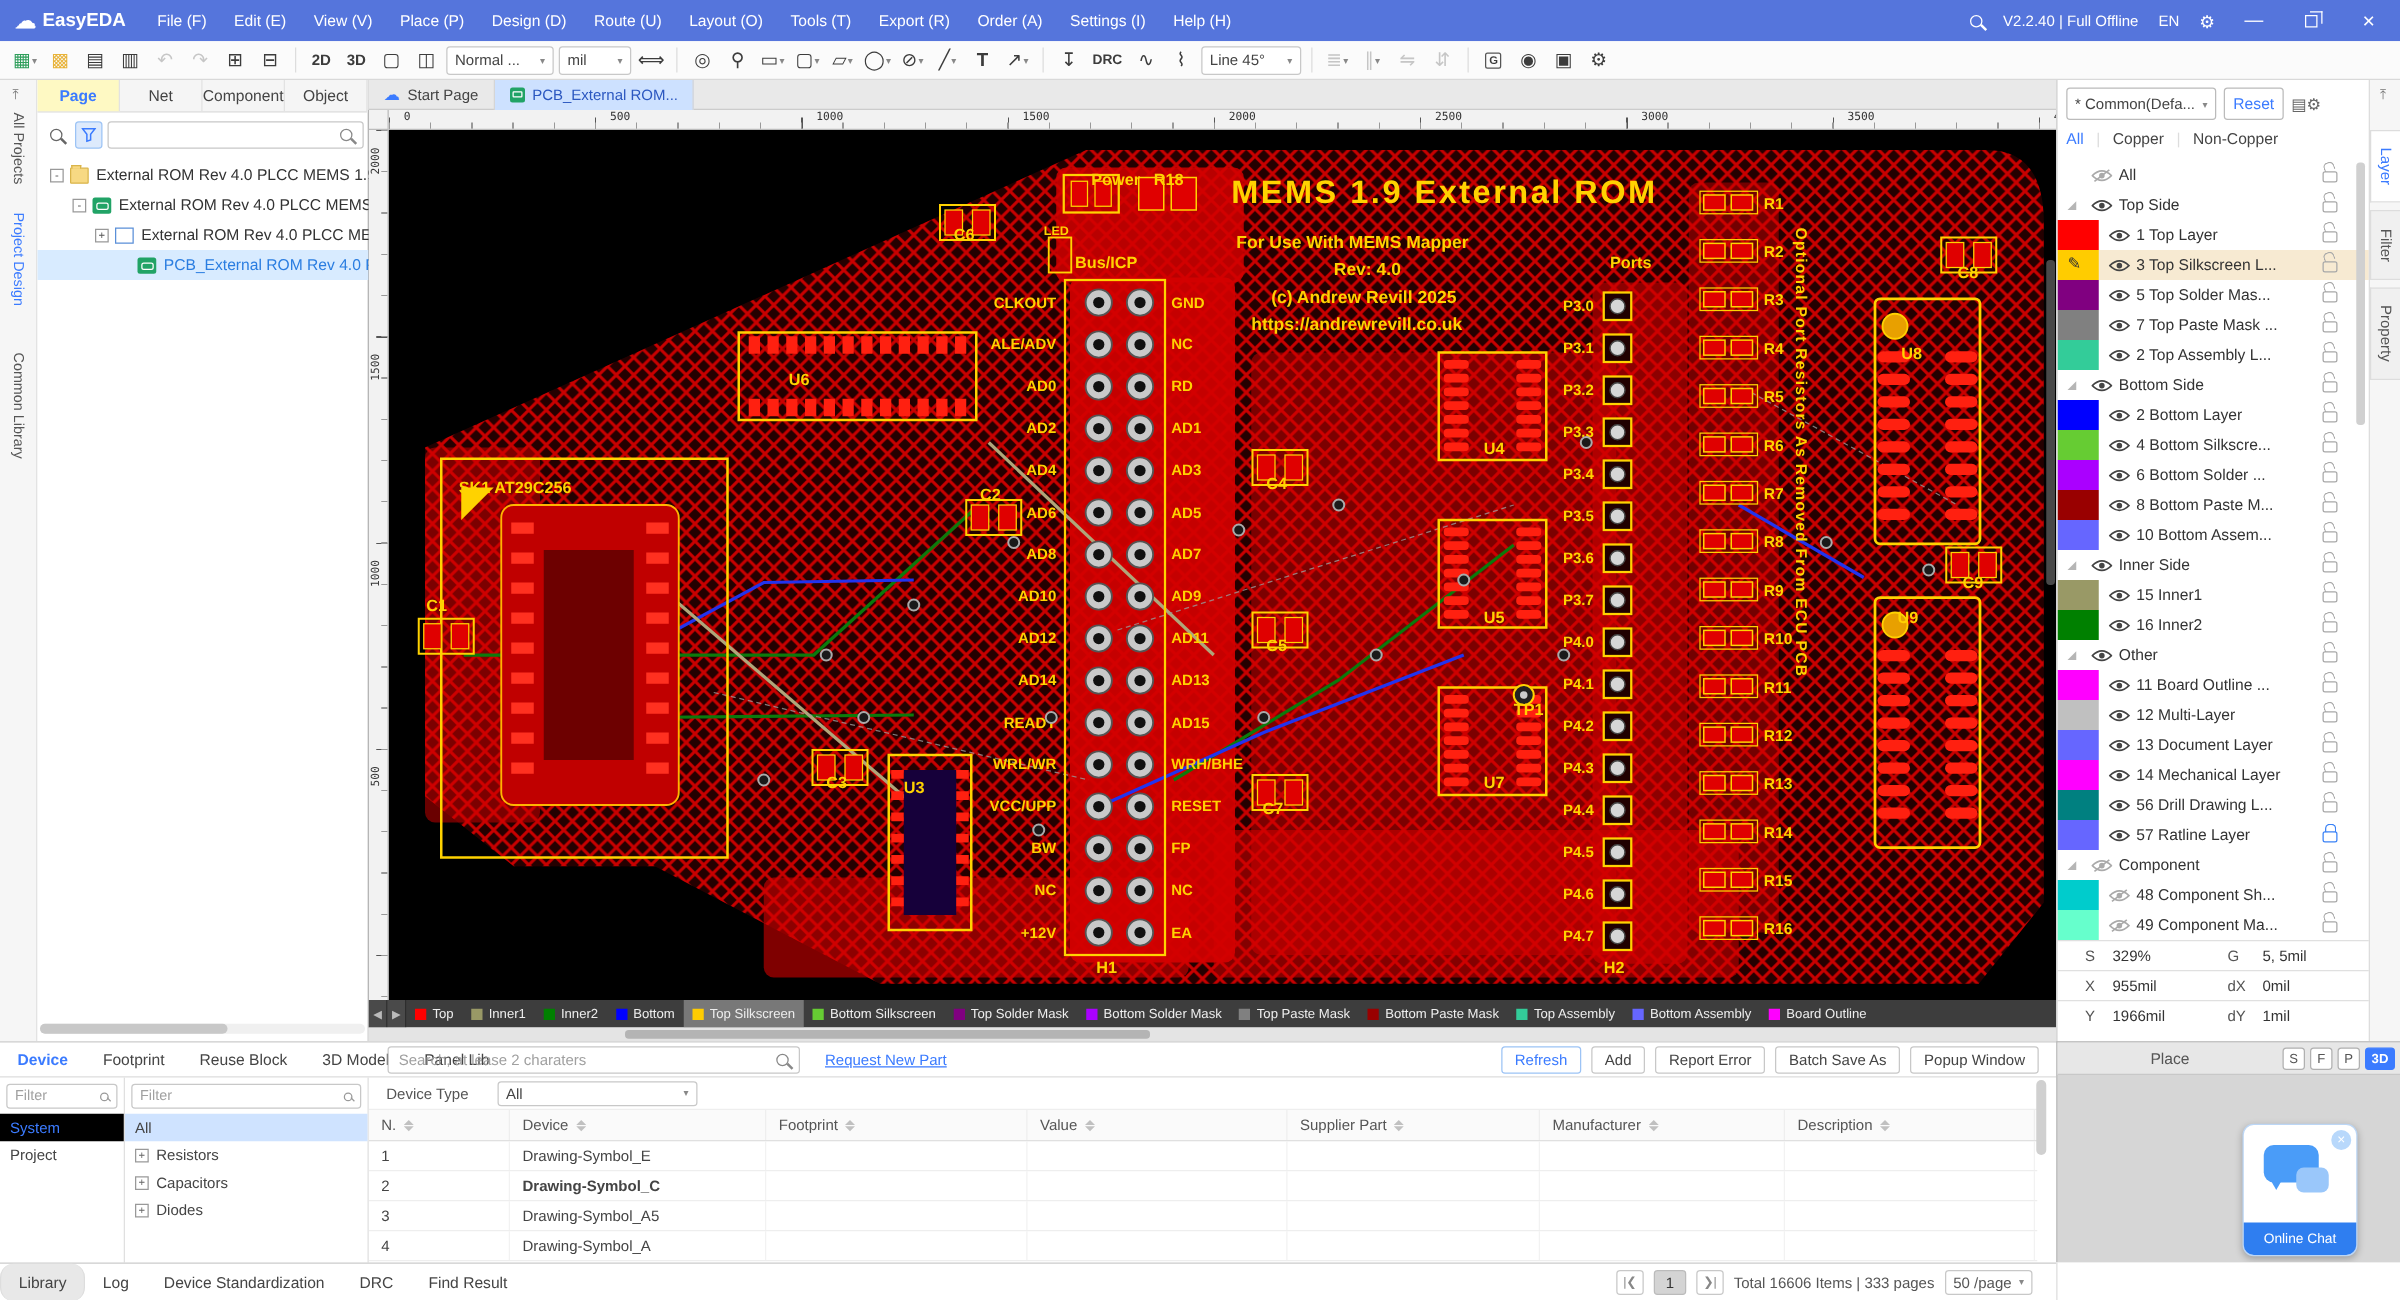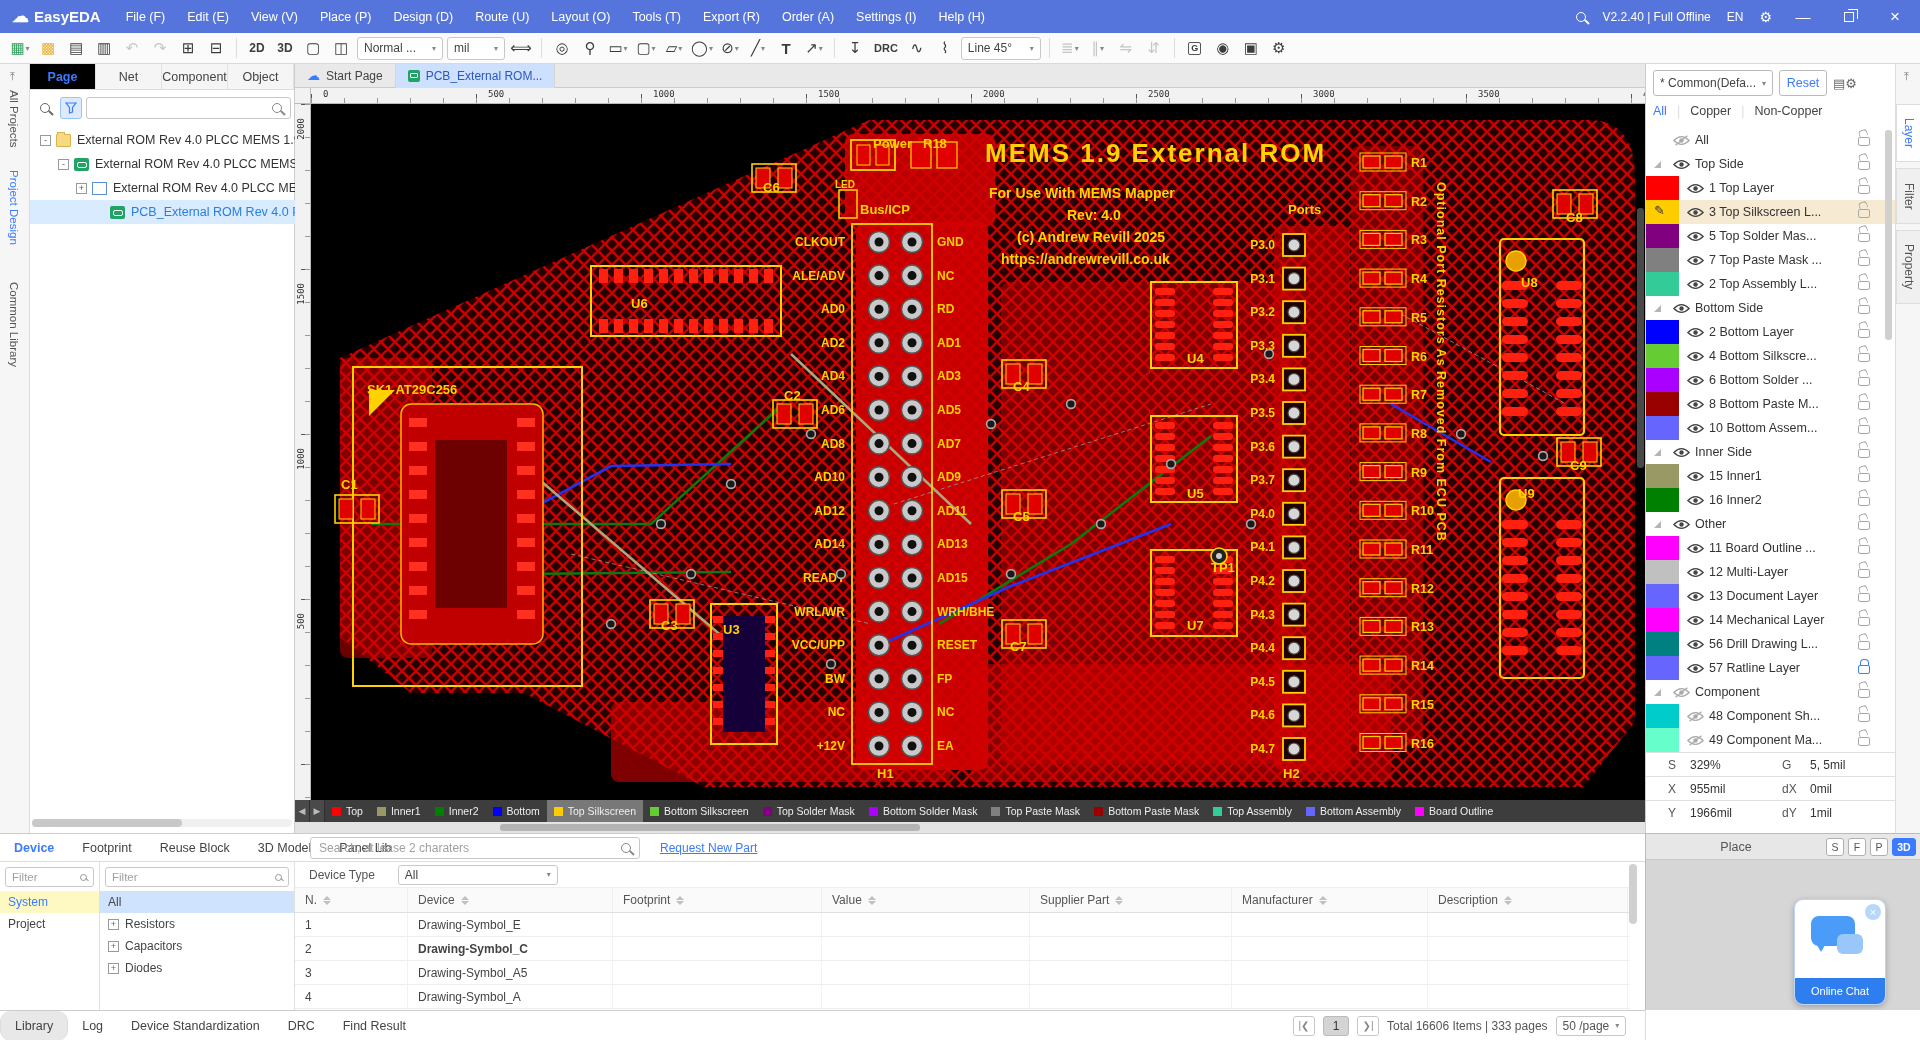--- a/index.html
+++ b/index.html
@@ -28,21 +28,21 @@
   .gbox{border:1px solid #555;border-radius:2px;font-size:9px;font-weight:bold;padding:1px 2px;line-height:1;}
   
   #left-rail{left:0;top:64px;width:30px;height:769px;background:#f6f6f6;border-right:1px solid #ddd;}
   .vtext{writing-mode:vertical-rl;font-size:11.5px;color:#555;position:absolute;left:8px;}
   .vtext.active{color:#3b7bff;}
   .pin{font-size:11px;color:#777;position:absolute;}
   
   #left-panel{left:30px;top:64px;width:265px;height:769px;background:#fff;border-right:1px solid #ccc;}
   #lp-tabs{display:flex;height:26px;background:#f5f5f5;border-bottom:1px solid #ddd;}
   .lp-tab{flex:1;display:flex;align-items:center;justify-content:center;font-size:12.5px;color:#444;border-right:1px solid #e2e2e2;}
-  .lp-tab.active{color:#3b7bff;background:#000000;font-weight:bold;}
+  .lp-tab.active{color:#3b7bff;background:#fef9c3;font-weight:bold;}
   #lp-search{position:absolute;top:32px;left:0;width:265px;height:24px;display:flex;align-items:center;gap:4px;padding:0 4px;}
   .icon-btn{width:22px;height:22px;display:flex;align-items:center;justify-content:center;color:#666;border-radius:3px;}
   .icon-btn.funnel{background:#ddeafc;border:1px solid #9cc3f5;color:#3b7bff;}
   #lp-input{flex:1;height:22px;border:1px solid #c8c8c8;border-radius:3px;position:relative;display:flex;align-items:center;padding:0 22px 0 6px;color:#999;}
   #lp-input .mag{position:absolute;right:8px;color:#888;}
   #tree{position:absolute;top:64px;left:0;width:265px;}
   .trow{height:24px;display:flex;align-items:center;white-space:nowrap;overflow:hidden;font-size:12.5px;}
   .trow.sel{background:#d8ebff;color:#2a7de1;}
   .expander{width:11px;height:11px;border:1px solid #999;font-size:9px;line-height:9px;text-align:center;color:#555;background:#fff;flex:none;margin-right:5px;}
   .ticon{width:15px;height:13px;flex:none;margin-right:6px;position:relative;}
@@ -126,21 +126,21 @@
   #bp-btns{position:absolute;right:14px;top:3px;display:flex;gap:8px;}
   .bp-btn{height:22px;border:1px solid #c8c8c8;border-radius:3px;background:#fff;padding:0 10px;font-size:12px;color:#444;display:flex;align-items:center;}
   .bp-btn.primary{color:#3b7bff;border-color:#9cc3f5;}
   #bp-col1{position:absolute;left:0;top:28px;width:100px;height:149px;border-right:1px solid #e0e0e0;}
   #bp-col2{position:absolute;left:100px;top:28px;width:195px;height:149px;border-right:1px solid #e0e0e0;}
   .filter-box{margin:5px 5px 4px 5px;height:20px;border:1px solid #c8c8c8;border-radius:3px;display:flex;align-items:center;justify-content:space-between;padding:0 6px;color:#a0a0a0;font-size:11.5px;}
   .mini-mag{position:relative;width:7px;height:7px;border:1.3px solid #999;border-radius:50%;display:inline-block;}
   .mini-mag::after{content:'';position:absolute;width:4px;height:1.3px;background:#999;right:-3px;bottom:-1px;transform:rotate(45deg);}
   .blist-item{height:22px;display:flex;align-items:center;padding:0 8px;font-size:12px;color:#444;gap:6px;}
   .blist-item.sel{background:#cfe3ff;}
-  .blist-item.blue{color:#3b7bff;background:#fef9c3;}
+  .blist-item.blue{color:#3b7bff;background:#000000;}
   .plus-sq{width:11px;height:11px;border:1px solid #999;font-size:9px;line-height:9px;text-align:center;color:#666;flex:none;}
   #bp-main{position:absolute;left:295px;top:28px;width:1335px;height:149px;overflow:hidden;}
   #dtype-row{height:26px;display:flex;align-items:center;gap:23px;padding-left:14px;border-bottom:1px solid #eee;}
   #dtype-dd{width:160px;height:20px;border:1px solid #c8c8c8;border-radius:3px;display:flex;align-items:center;justify-content:space-between;padding:0 6px;font-size:12px;color:#444;}
   .thead{display:flex;height:25px;background:#fafafa;border-bottom:1px solid #e0e0e0;}
   .th{display:flex;align-items:center;gap:6px;padding-left:10px;font-size:12px;color:#555;border-right:1px solid #eee;}
   .sorts{display:flex;flex-direction:column;gap:1px;}
   .s-up{width:0;height:0;border-left:4px solid transparent;border-right:4px solid transparent;border-bottom:4px solid #c0c0c0;}
   .s-dn{width:0;height:0;border-left:4px solid transparent;border-right:4px solid transparent;border-top:4px solid #c0c0c0;}
   .trowd{display:flex;height:24px;border-bottom:1px solid #eee;}
@@ -1269,20 +1269,27 @@
       <span class="bp-tab active">Device</span>
       <span class="bp-tab">Footprint</span>
       <span class="bp-tab">Reuse Block</span>
       <span class="bp-tab">3D Model</span>
       <span class="bp-tab">Panel Lib</span>
       <div id="bp-search">
           <span>Search, at lease 2 charaters</span>
           <span class="mag"></span>
         </div>
       <a id="bp-link">Request New Part</a>
+      <div id="bp-btns">
+        <span class="bp-btn primary">Refresh</span>
+        <span class="bp-btn">Add</span>
+        <span class="bp-btn">Report Error</span>
+        <span class="bp-btn">Batch Save As</span>
+        <span class="bp-btn">Popup Window</span>
+      </div>
     </div>
     <div id="bp-col1">
       <div class="filter-box">
           <span>Filter</span>
           <span class="mini-mag"></span>
         </div>
       <div class="blist-item blue">System</div>
       <div class="blist-item">Project</div>
     </div>
     <div id="bp-col2">

